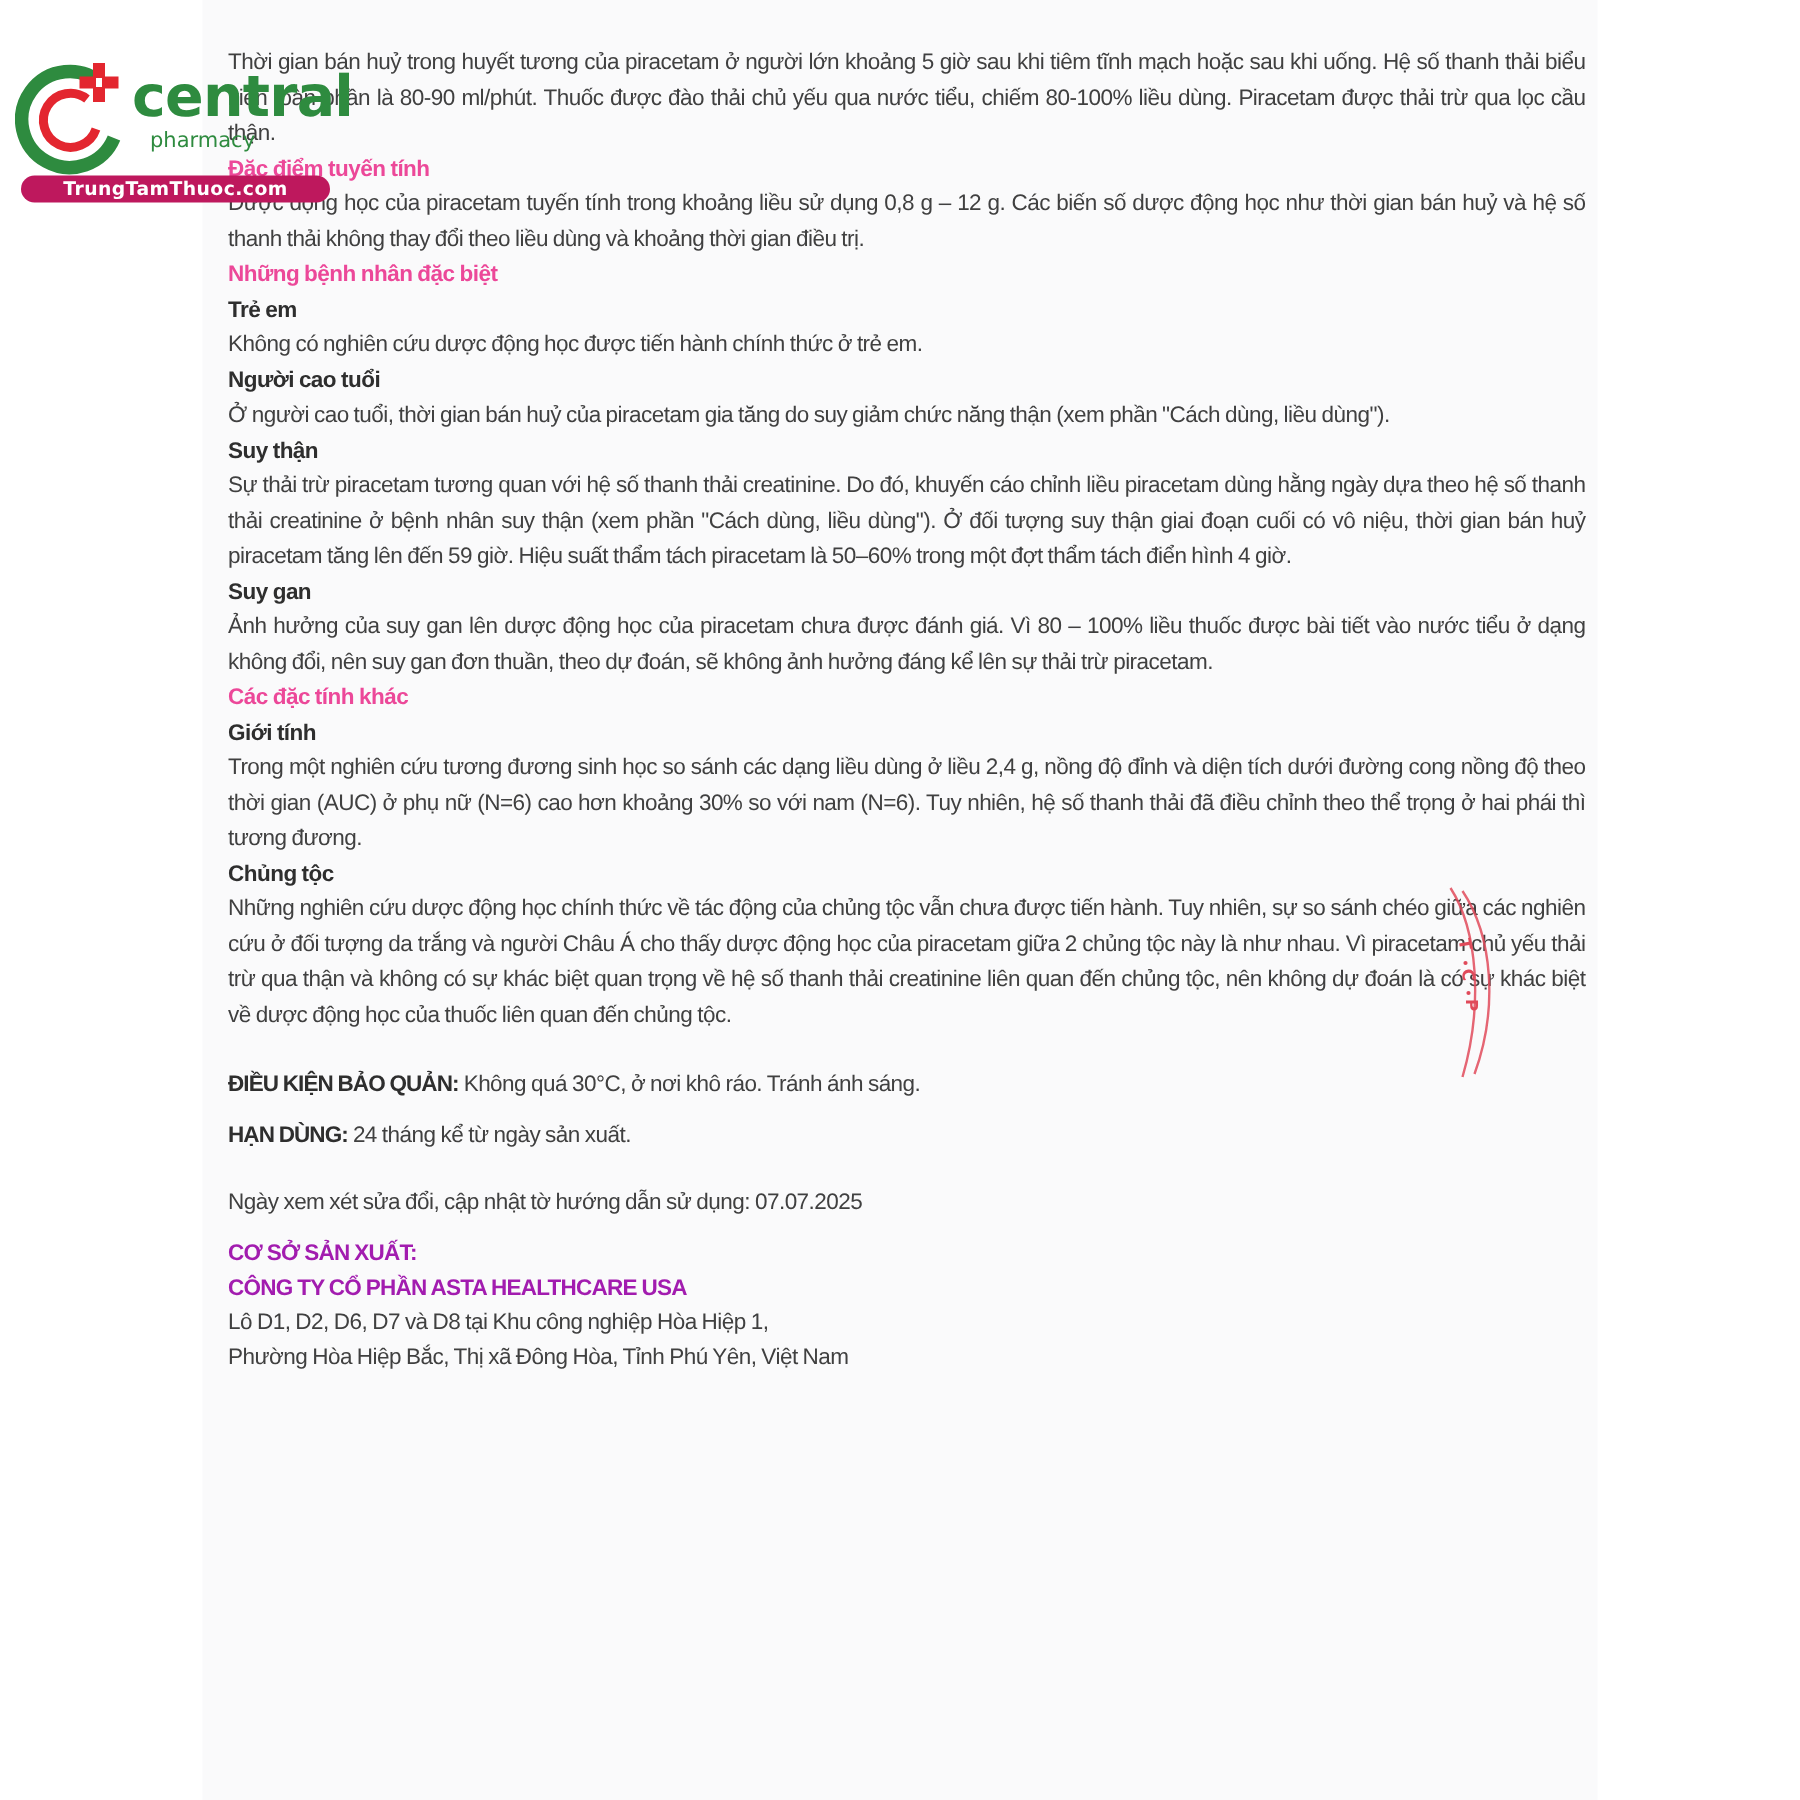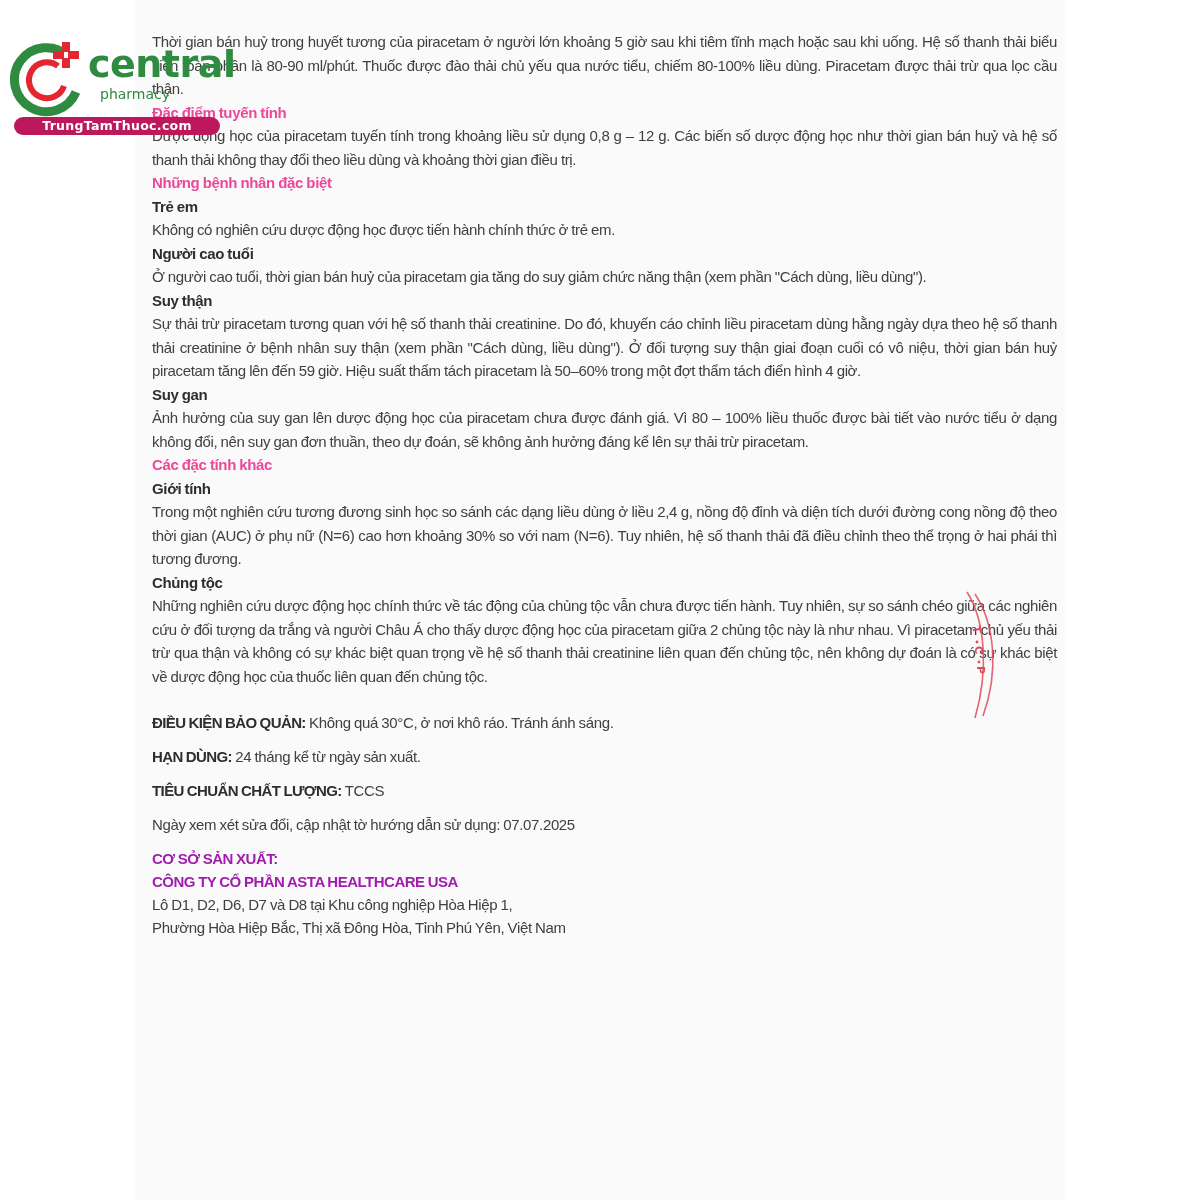--- a/index.html
+++ b/index.html
@@ -140,21 +140,20 @@
   <div class="h-ital">Chủng tộc</div>
   <p>Những nghiên cứu dược động học chính thức về tác động của chủng tộc vẫn chưa được tiến hành. Tuy nhiên, sự so sánh chéo giữa các nghiên cứu ở đối tượng da trắng và người Châu Á cho thấy dược động học của piracetam giữa 2 chủng tộc này là như nhau. Vì piracetam chủ yếu thải trừ qua thận và không có sự khác biệt quan trọng về hệ số thanh thải creatinine liên quan đến chủng tộc, nên không dự đoán là có sự khác biệt về dược động học của thuốc liên quan đến chủng tộc.</p>
 
   <div class="gap-lg"></div>
 
   <div class="gap-field"></div>
   <p class="field"><span class="lbl">ĐIỀU KIỆN BẢO QUẢN:</span><span> Không quá 30°C, ở nơi khô ráo. Tránh ánh sáng.</span></p>
   <div class="gap-field"></div>
   <p class="field"><span class="lbl">HẠN DÙNG:</span><span> 24 tháng kể từ ngày sản xuất.</span></p>
   <div class="gap-field"></div>
-  <p class="field"><span class="lbl">TIÊU CHUẨN CHẤT LƯỢNG:</span><span> TCCS</span></p>
   <div class="gap-field"></div>
   <p class="field">Ngày xem xét sửa đổi, cập nhật tờ hướng dẫn sử dụng: 07.07.2025</p>
   <div class="gap-field"></div>
 
   <p class="maker bold">CƠ SỞ SẢN XUẤT:</p>
   <p class="maker bold">CÔNG TY CỔ PHẦN ASTA HEALTHCARE USA</p>
   <p class="maker">Lô D1, D2, D6, D7 và D8 tại Khu công nghiệp Hòa Hiệp 1,</p>
   <p class="maker">Phường Hòa Hiệp Bắc, Thị xã Đông Hòa, Tỉnh Phú Yên, Việt Nam</p>
 </div>
 

